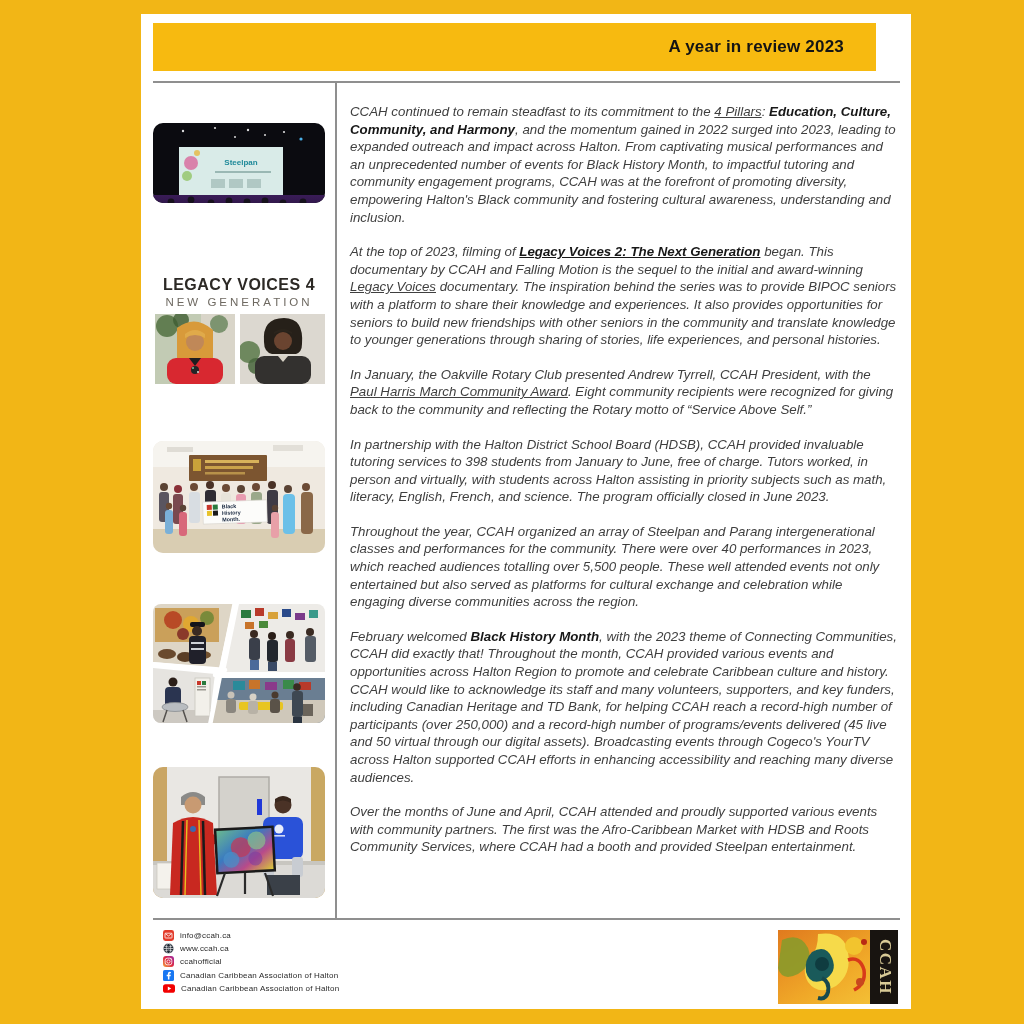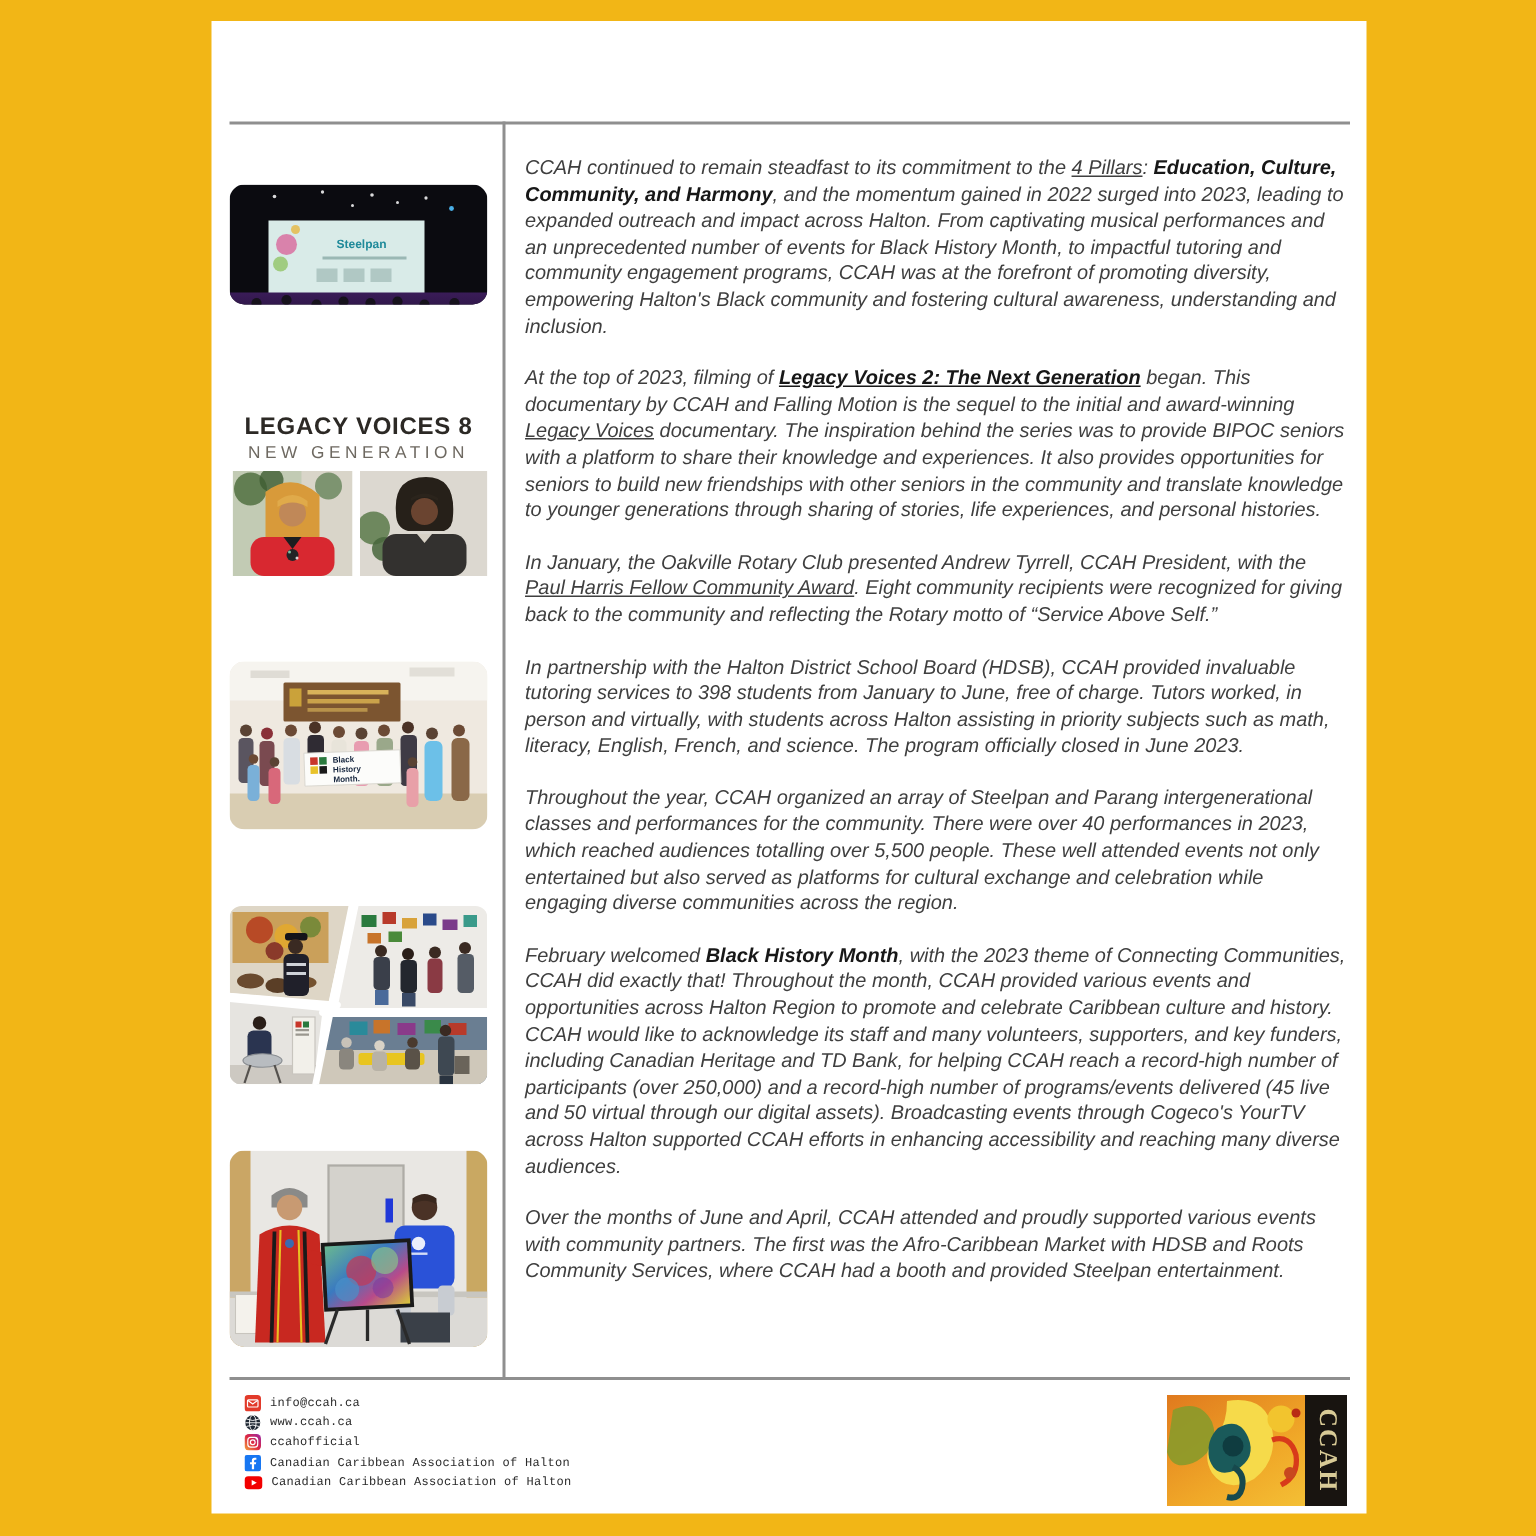--- a/index.html
+++ b/index.html
@@ -29,29 +29,32 @@
   .p5{top:753px;height:131px;}
   
   .article{position:absolute;left:209px;top:89px;width:549px;}
   .para{margin:0 0 17px 0;font-size:13.3px;line-height:17.6px;color:#3F3F3F;font-style:italic;}
   .para .b{font-weight:700;color:#171717;}
   .para .u{text-decoration:underline;}
   
   .contacts{position:absolute;left:22px;top:915px;}
   .contact-row{display:flex;align-items:center;height:13.2px;}
   .contact-row svg{flex:0 0 auto;margin-right:6px;}
-  .contact-label{font-size:8px;color:#2a2a2a;letter-spacing:.2px;font-family:Liberation Mono, monospace;}
+  .contact-label{font-size:8px;color:#2a2a2a;letter-spacing:.2px;}
   .logo{position:absolute;left:637px;top:916px;width:120px;height:74px;}
 </style>
 </head>
 <body>
 
 <div class="canvas">
   <div class="page">
 
+    <div class="banner">
+      <span class="banner-title">A year in review 2023</span>
+    </div>
     <div class="hline top"></div>
     <div class="vline"></div>
     <div class="hline bottom"></div>
 
     <div class="photo p1">
       <svg width="172" height="114" viewBox="0 0 172 114">
         <defs>
           <linearGradient id="pg" x1="0" y1="0" x2="0" y2="1">
             <stop offset="0" stop-color="#3a1c58"></stop>
               <stop offset="1" stop-color="#0d0618"></stop>
@@ -120,21 +123,21 @@
           <ellipse cx="132" cy="100" rx="8" ry="3" fill="#3a3440"></ellipse>
           <ellipse cx="153" cy="99" rx="8" ry="3" fill="#3a3440"></ellipse>
         </g>
         <rect x="18" y="94" width="8" height="3" fill="#b83a2a"></rect>
         <rect x="62" y="95" width="8" height="3" fill="#c8542a"></rect>
         <rect x="106" y="94" width="8" height="3" fill="#b83a2a"></rect>
         <rect x="149" y="95" width="8" height="3" fill="#c8542a"></rect>
       </svg>
     </div>
 
-    <div class="legacy-title">LEGACY VOICES 8</div>
+    <div class="legacy-title">LEGACY VOICES 4</div>
     <div class="legacy-sub">NEW GENERATION</div>
 
     <div class="portrait l">
       <svg width="80" height="70" viewBox="0 0 80 70">
         <rect width="80" height="70" fill="#c2cbb4"></rect>
         <rect x="46" y="0" width="34" height="70" fill="#d9d5c9"></rect>
         <circle cx="12" cy="12" r="11" fill="#4a6a3a" opacity="0.8"></circle>
         <circle cx="64" cy="10" r="9" fill="#55784a" opacity="0.7"></circle>
         <circle cx="26" cy="6" r="8" fill="#3e5c32" opacity="0.8"></circle>
         <path d="M22,14 Q40,0 58,16 L58,52 Q48,44 40,46 Q30,44 22,54 Z" fill="#d89a3a"></path>
@@ -398,21 +401,21 @@
           <line x1="72" y1="106" x2="64" y2="129"></line>
           <line x1="112" y1="106" x2="120" y2="129"></line>
           <line x1="92" y1="106" x2="92" y2="127"></line>
         </g>
       </svg>
     </div>
 
     <div class="article">
       <p class="para"><span>CCAH continued to remain steadfast to its commitment to the </span><span class="u">4 Pillars</span><span>: </span><span class="b">Education, Culture, Community, and Harmony</span><span>, and the momentum gained in 2022 surged into 2023, leading to expanded outreach and impact across Halton. From captivating musical performances and an unprecedented number of events for Black History Month, to impactful tutoring and community engagement programs, CCAH was at the forefront of promoting diversity, empowering Halton's Black community and fostering cultural awareness, understanding and inclusion.</span></p>
       <p class="para"><span>At the top of 2023, filming of </span><span class="b u">Legacy Voices 2: The Next Generation</span><span> began. This documentary by CCAH and Falling Motion is the sequel to the initial and award-winning </span><span class="u">Legacy Voices</span><span> documentary. The inspiration behind the series was to provide BIPOC seniors with a platform to share their knowledge and experiences. It also provides opportunities for seniors to build new friendships with other seniors in the community and translate knowledge to younger generations through sharing of stories, life experiences, and personal histories.</span></p>
-      <p class="para"><span>In January, the Oakville Rotary Club presented Andrew Tyrrell, CCAH President, with the </span><span class="u">Paul Harris Fellow Community Award</span><span>. Eight community recipients were recognized for giving back to the community and reflecting the Rotary motto of “Service Above Self.”</span></p>
+      <p class="para"><span>In January, the Oakville Rotary Club presented Andrew Tyrrell, CCAH President, with the </span><span class="u">Paul Harris March Community Award</span><span>. Eight community recipients were recognized for giving back to the community and reflecting the Rotary motto of “Service Above Self.”</span></p>
       <p class="para"><span>In partnership with the Halton District School Board (HDSB), CCAH provided invaluable tutoring services to 398 students from January to June, free of charge. Tutors worked, in person and virtually, with students across Halton assisting in priority subjects such as math, literacy, English, French, and science. The program officially closed in June 2023.</span></p>
       <p class="para"><span>Throughout the year, CCAH organized an array of Steelpan and Parang intergenerational classes and performances for the community. There were over 40 performances in 2023, which reached audiences totalling over 5,500 people. These well attended events not only entertained but also served as platforms for cultural exchange and celebration while engaging diverse communities across the region.</span></p>
       <p class="para"><span>February welcomed </span><span class="b">Black History Month</span><span>, with the 2023 theme of Connecting Communities, CCAH did exactly that! Throughout the month, CCAH provided various events and opportunities across Halton Region to promote and celebrate Caribbean culture and history. CCAH would like to acknowledge its staff and many volunteers, supporters, and key funders, including Canadian Heritage and TD Bank, for helping CCAH reach a record-high number of participants (over 250,000) and a record-high number of programs/events delivered (45 live and 50 virtual through our digital assets). Broadcasting events through Cogeco's YourTV across Halton supported CCAH efforts in enhancing accessibility and reaching many diverse audiences.</span></p>
       <p class="para"><span>Over the months of June and April, CCAH attended and proudly supported various events with community partners. The first was the Afro-Caribbean Market with HDSB and Roots Community Services, where CCAH had a booth and provided Steelpan entertainment.</span></p>
     </div>
 
     <div class="contacts">
       <div class="contact-row">
         <svg width="11" height="11" viewBox="0 0 11 11">
           <rect width="11" height="11" rx="2.4" fill="#e23a2a"></rect>

